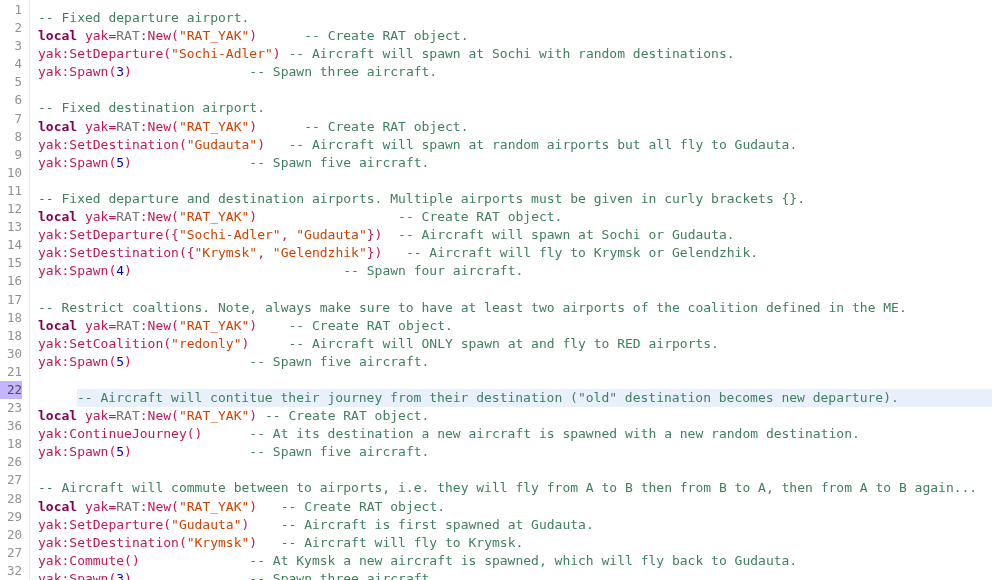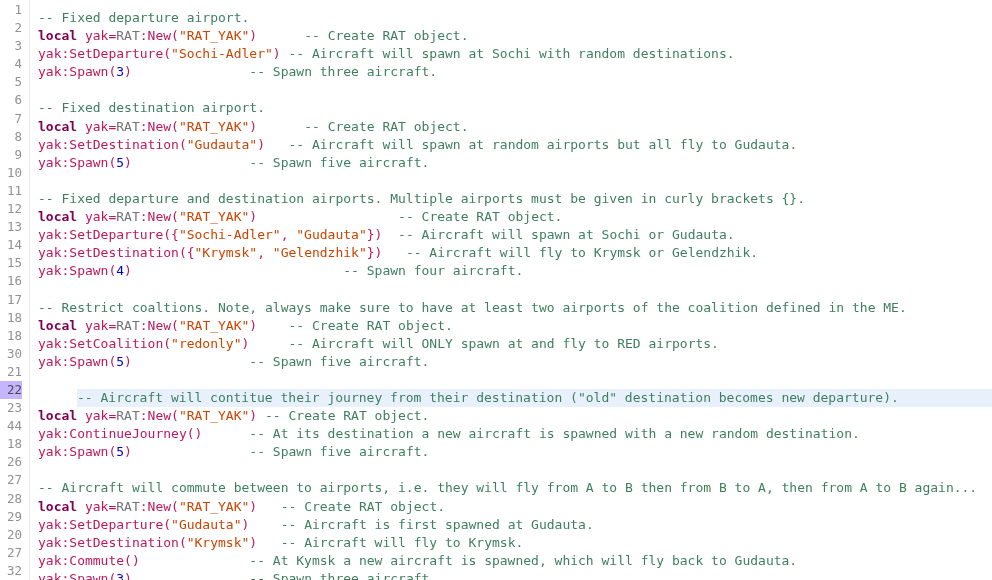--- a/index.html
+++ b/index.html
@@ -91,21 +91,21 @@
       <div class="ln">14</div>
       <div class="ln">15</div>
       <div class="ln">16</div>
       <div class="ln">17</div>
       <div class="ln">18</div>
       <div class="ln">18</div>
       <div class="ln">30</div>
       <div class="ln">21</div>
       <div class="ln active">22</div>
       <div class="ln">23</div>
-      <div class="ln">44</div>
+      <div class="ln">36</div>
       <div class="ln">18</div>
       <div class="ln">26</div>
       <div class="ln">27</div>
       <div class="ln">28</div>
       <div class="ln">29</div>
       <div class="ln">20</div>
       <div class="ln">27</div>
       <div class="ln">32</div>
     </div>
   <div id="rule"></div>

